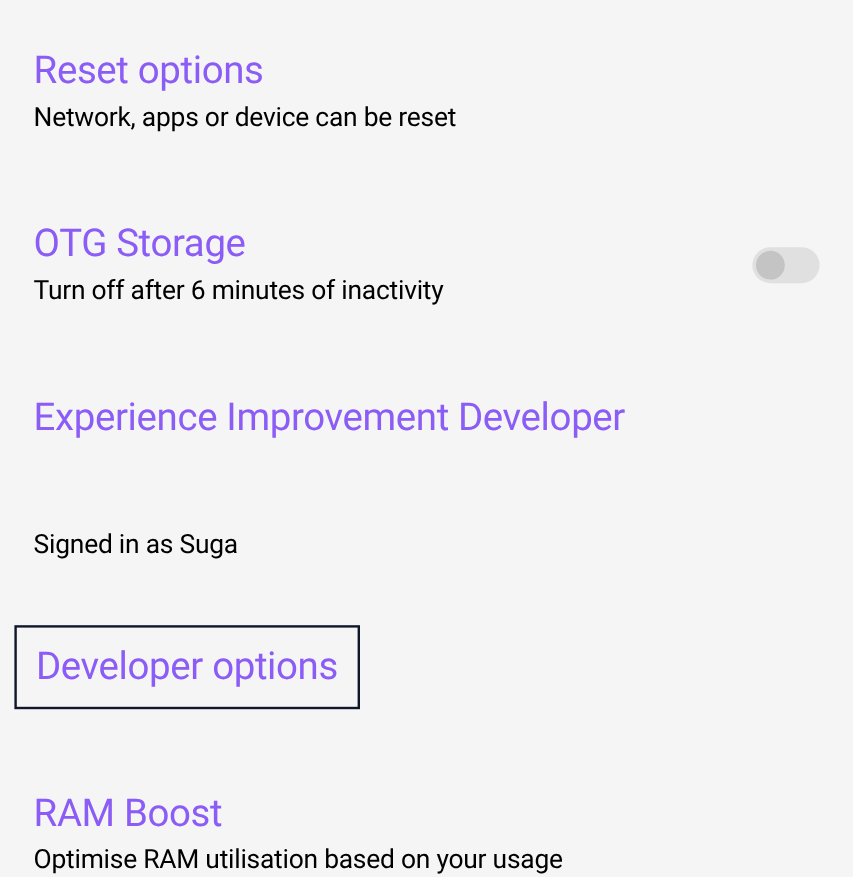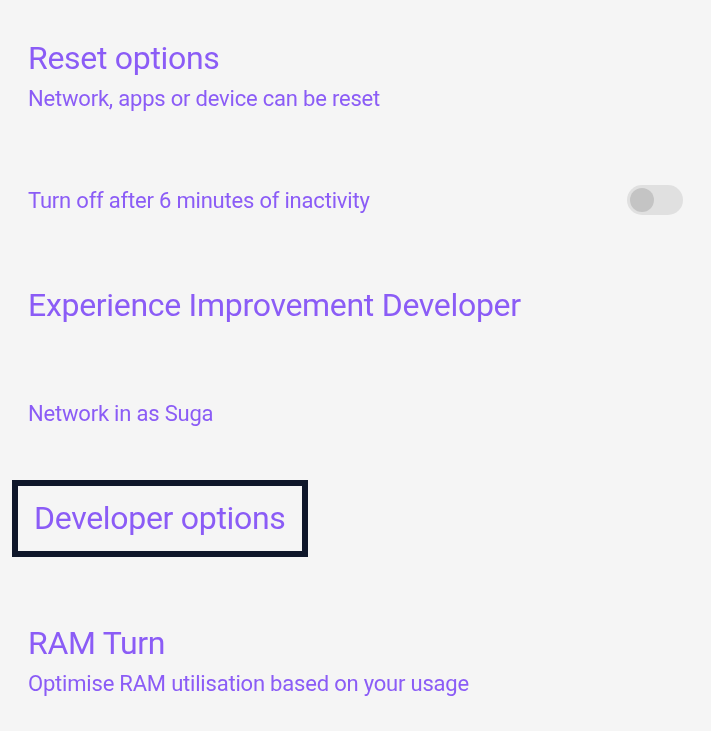--- a/index.html
+++ b/index.html
@@ -30,21 +30,21 @@
     }
     .settings-item-title {
       font-size: 32px;
       color: #8b5cf6;
       font-weight: 400;
       line-height: 1.3;
       letter-spacing: -0.3px;
     }
     .settings-item-subtitle {
       font-size: 22px;
-      color: #8b5cf6;
+      color: #000000;
       font-weight: 400;
       margin-top: 4px;
       line-height: 1.4;
       letter-spacing: -0.2px;
     }
     .toggle {
       width: 56px;
       height: 30px;
       background: #e0e0e0;
       border-radius: 15px;
@@ -54,21 +54,21 @@
     .toggle-knob {
       width: 24px;
       height: 24px;
       background: #c4c4c4;
       border-radius: 50%;
       position: absolute;
       top: 3px;
       left: 3px;
     }
     .highlight-box {
-      border: 6px solid #0f172a;
+      border: 2px solid #0f172a;
       padding: 12px 16px;
       margin-left: 12px;
       margin-right: 420px;
       margin-bottom: 48px;
       display: inline-block;
     }
     .highlight-box .settings-item-title {
       white-space: nowrap;
     }
   </style>
@@ -79,43 +79,44 @@
 
   <div class="settings-item">
     <div class="settings-item-content">
       <div class="settings-item-title">Reset options</div>
       <div class="settings-item-subtitle">Network, apps or device can be reset</div>
     </div>
   </div>
 
   <div class="settings-item">
     <div class="settings-item-content">
+      <div class="settings-item-title">OTG Storage</div>
       <div class="settings-item-subtitle">Turn off after 6 minutes of inactivity</div>
     </div>
     <div class="toggle">
       <div class="toggle-knob"></div>
     </div>
   </div>
 
   <div class="settings-item">
     <div class="settings-item-content">
       <div class="settings-item-title">Experience Improvement Developer</div>
     </div>
   </div>
 
   <div class="settings-item">
     <div class="settings-item-content">
-      <div class="settings-item-subtitle">Network in as Suga</div>
+      <div class="settings-item-subtitle">Signed in as Suga</div>
     </div>
   </div>
 
   <div class="highlight-box">
     <div class="settings-item-title">Developer options</div>
   </div>
 
   <div class="settings-item">
     <div class="settings-item-content">
-      <div class="settings-item-title">RAM Turn</div>
+      <div class="settings-item-title">RAM Boost</div>
       <div class="settings-item-subtitle">Optimise RAM utilisation based on your usage</div>
     </div>
   </div>
 
 </div>
 
 </body></html>

